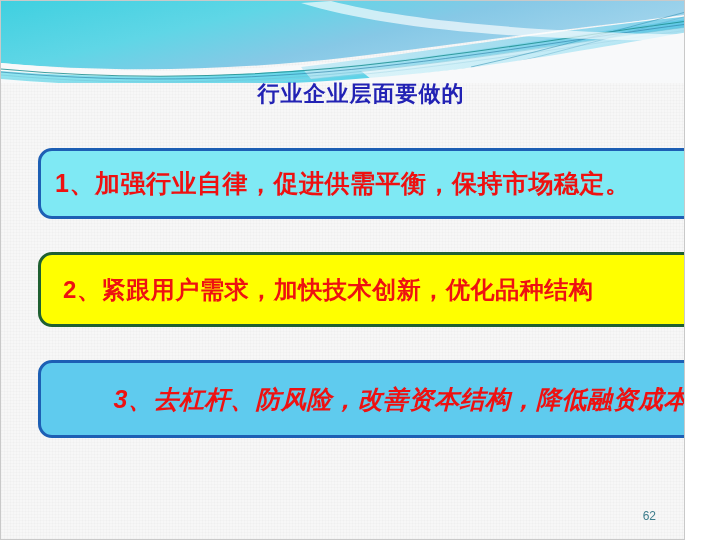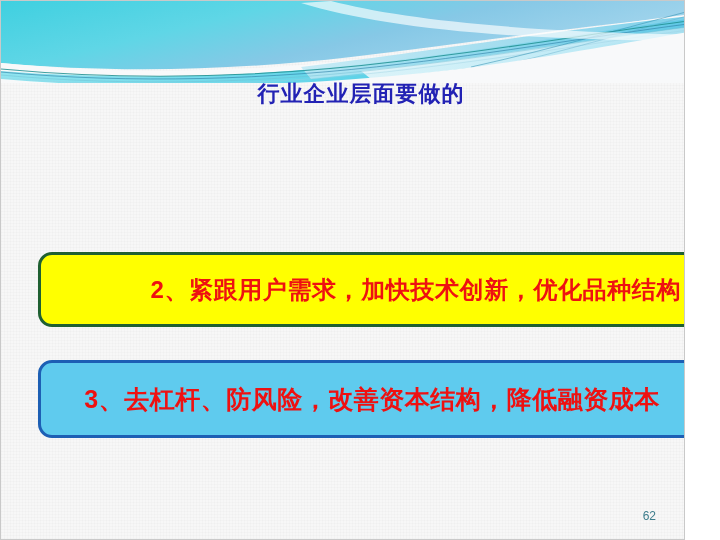--- a/index.html
+++ b/index.html
@@ -84,31 +84,31 @@
   #box1 .txt { text-align: left; letter-spacing: 0.5px; }
 
   #box2 {
     top: 251px;
     height: 75px;
     background: #ffff00;
     border: 3px solid #1f6032;
     font-size: 24px;
     padding: 0 22px;
   }
-  #box2 .txt { text-align: right; letter-spacing: 0.6px; }
+  #box2 .txt { text-align: left; letter-spacing: 0.6px; }
 
   #box3 {
     top: 359px;
     height: 78px;
     background: #5fcbee;
     border: 3px solid #1d5fb4;
     font-size: 25px;
     padding: 0 14px;
   }
-  #box3 .txt { text-align: center; letter-spacing: 0.5px; }
+  #box3 .txt { text-align: right; letter-spacing: 0.5px; font-style: italic; }
 
   #page-number {
     position: absolute;
     right: 28px;
     bottom: 16px;
     font-size: 12px;
     color: #3d7d8c;
     z-index: 3;
   }
 </style>
@@ -162,20 +162,23 @@
       <path d="M485 68 C575 48 650 24 720 6" fill="none" stroke="#59a8c6" stroke-width="0.8" opacity="0.5"></path>
 
       <path d="M330 0 C400 18 520 32 720 34 V40 C500 40 380 26 300 2 Z" fill="#ffffff" opacity="0.65"></path>
 
       <path d="M0 78 C140 90 300 86 440 70 C560 56 650 36 720 26 V82 H0 Z" fill="#f8f9fa"></path>
     </svg>
   </div>
 
   <div id="title">行业企业层面要做的</div>
 
+  <div class="box" id="box1">
+    <span class="txt">1、加强行业自律，促进供需平衡，保持市场稳定。</span>
+  </div>
 
   <div class="box" id="box2">
     <span class="txt">2、紧跟用户需求，加快技术创新，优化品种结构</span>
   </div>
 
   <div class="box" id="box3">
     <span class="txt">3、去杠杆、防风险，改善资本结构，降低融资成本</span>
   </div>
 
   <div id="page-number">62</div>

